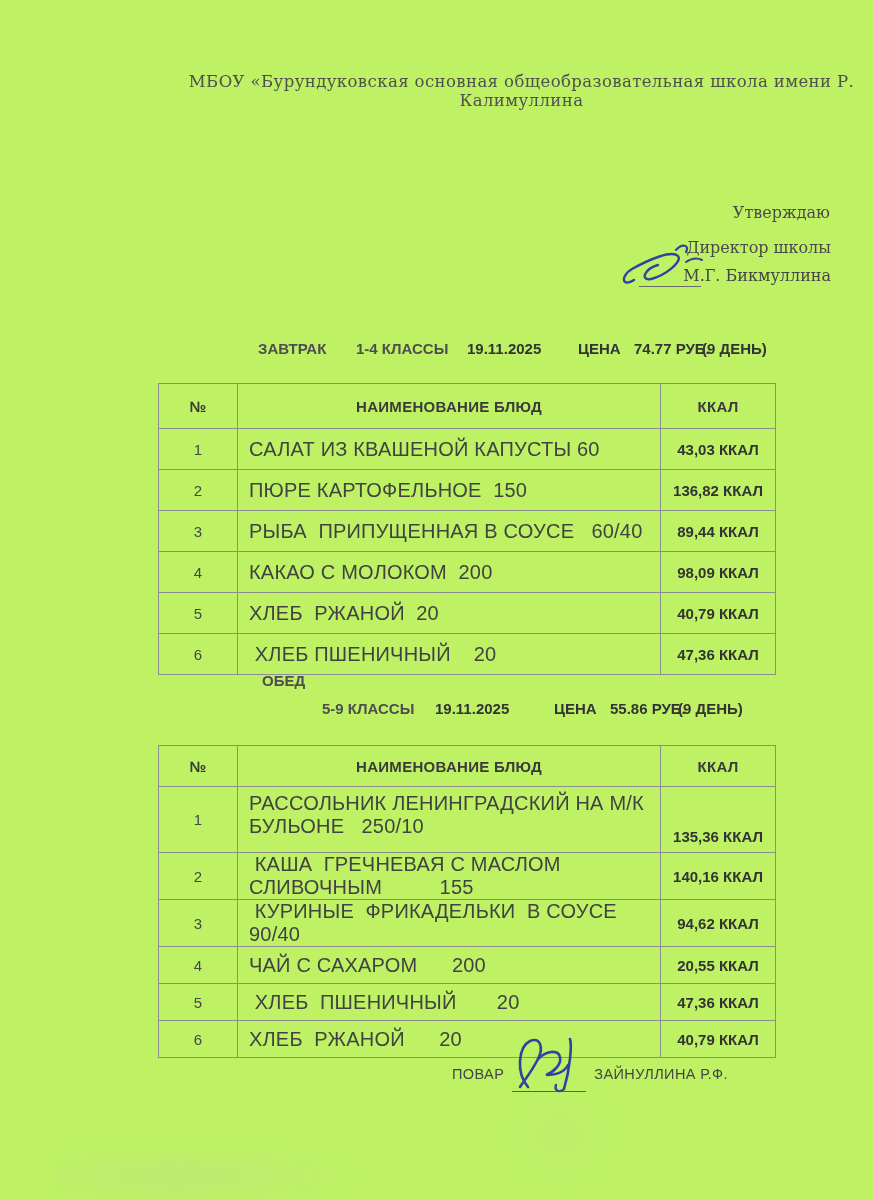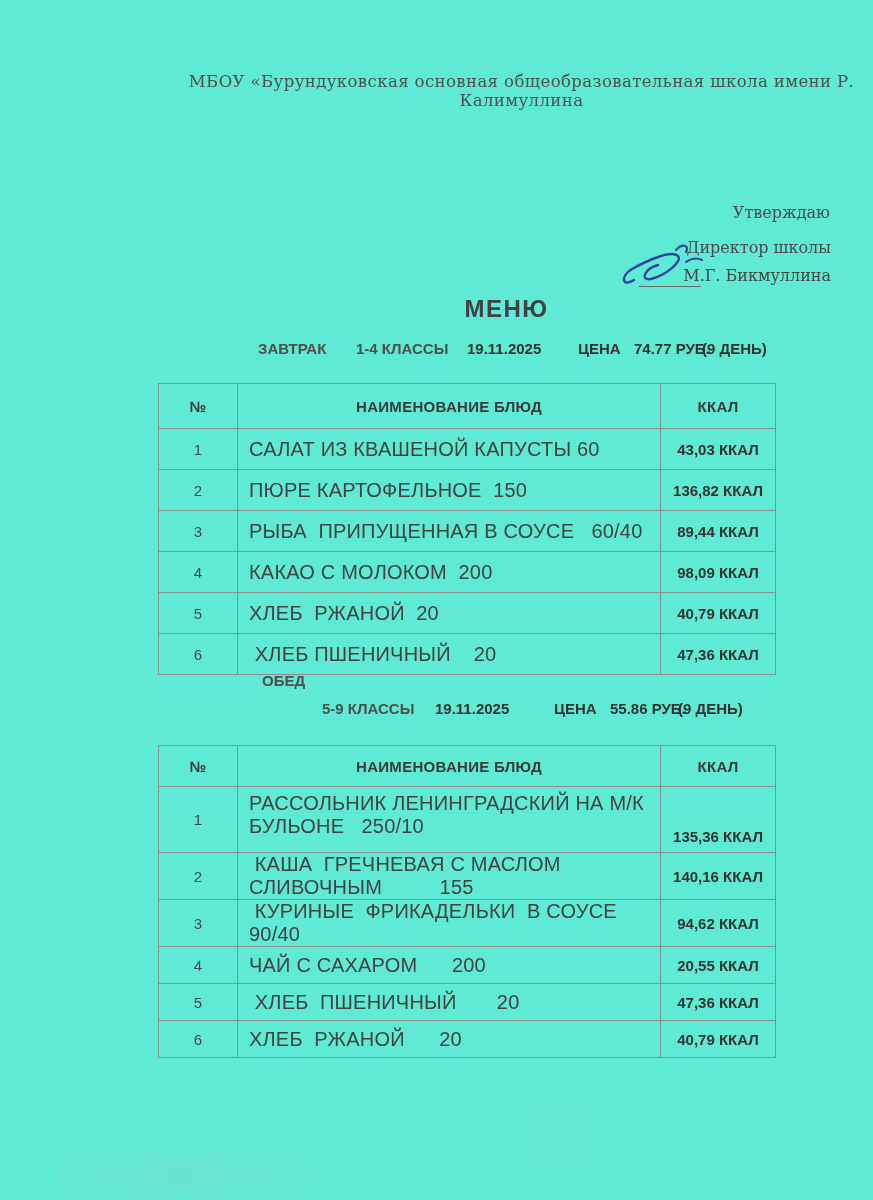--- a/index.html
+++ b/index.html
@@ -1,17 +1,17 @@
 <!DOCTYPE html>
 <html><head>
 <meta charset="utf-8">
 <style>
   html,body{margin:0;padding:0;background:#ffffff;}
   .page{
-    position:relative;width:873px;height:1200px;background:#5eead4;
+    position:relative;width:873px;height:1200px;background:#bef264;
     font-family:"Liberation Sans",sans-serif;overflow:hidden;color:#3e3e3e;
   }
   .serif{font-family:"DejaVu Serif",serif;}
   
   .org-line{position:absolute;text-align:center;font-size:16.5px;color:#4f4f4f;letter-spacing:.4px;}
   .org-line1{top:72px;left:170px;right:0;}
   .org-line2{top:133px;left:148px;right:0;}
   
   .approve-1{position:absolute;top:203px;right:43px;font-size:16px;color:#4a4a4a;}
   .approve-2{position:absolute;top:238px;right:42px;font-size:16px;color:#4a4a4a;}
@@ -64,21 +64,20 @@
   <div class="approve-1 serif">Утверждаю</div>
   <div class="approve-2 serif">Директор школы</div>
   <div class="approve-3 serif">М.Г. Бикмуллина</div>
   <svg class="sig-director" viewBox="0 0 95 58" fill="none">
     <path d="M14,44 C2,52 0,40 12,33 C30,23 52,14 58,20 C63,26 44,40 31,43 C20,45 24,33 38,29" stroke="#3342a0" stroke-width="2.4" stroke-linecap="round"></path>
     <path d="M56,14 C62,7 70,9 66,16" stroke="#3342a0" stroke-width="2.2" stroke-linecap="round"></path>
     <path d="M66,26 C72,22 78,22 82,24" stroke="#3342a0" stroke-width="2" stroke-linecap="round"></path>
   </svg>
   <div class="sig-underline-dir"></div>
 
-  <div class="menu-title">МЕНЮ</div>
 
   <div class="meal-line">
     <span class="ml-gray" style="top:340px;left:258px;">ЗАВТРАК</span>
     <span class="ml-gray" style="top:340px;left:356px;">1-4 КЛАССЫ</span>
     <span class="ml-dark" style="top:340px;left:467px;">19.11.2025</span>
     <span class="ml-dark" style="top:340px;left:578px;">ЦЕНА</span>
     <span class="ml-dark" style="top:340px;left:634px;">74.77 РУБ.</span>
     <span class="ml-dark" style="top:340px;left:702px;">(9 ДЕНЬ)</span>
   </div>
 
@@ -178,17 +177,29 @@
           <td class="kcal">47,36 ККАЛ</td>
         </tr>
         <tr>
           <td class="num">6</td>
           <td class="name">ХЛЕБ  РЖАНОЙ      20</td>
           <td class="kcal">40,79 ККАЛ</td>
         </tr>
       </tbody>
   </table>
 
+  <div class="cook-row">
+    <span class="cook-label">ПОВАР</span>
+    <span class="cook-sig">
+      <svg width="74" height="58" viewBox="0 0 74 58" fill="none">
+        <path d="M16,52 C4,38 6,12 18,6 C28,2 32,12 26,24 C20,36 12,46 8,52" stroke="#3342a0" stroke-width="2.6" stroke-linecap="round"></path>
+        <path d="M26,24 C34,16 46,14 48,22 C50,30 40,38 34,40 C42,40 52,38 56,30" stroke="#3342a0" stroke-width="2.6" stroke-linecap="round"></path>
+        <path d="M58,4 C60,10 58,34 52,54" stroke="#3342a0" stroke-width="2.6" stroke-linecap="round"></path>
+        <path d="M52,54 C48,58 42,56 44,50" stroke="#3342a0" stroke-width="2.4" stroke-linecap="round"></path>
+      </svg>
+    </span>
+    <span class="cook-name">ЗАЙНУЛЛИНА Р.Ф.</span>
+  </div>
 
   <div class="artifact smudge1"></div>
   <div class="artifact smudge2"></div>
 
 </div>
 
 </body></html>

